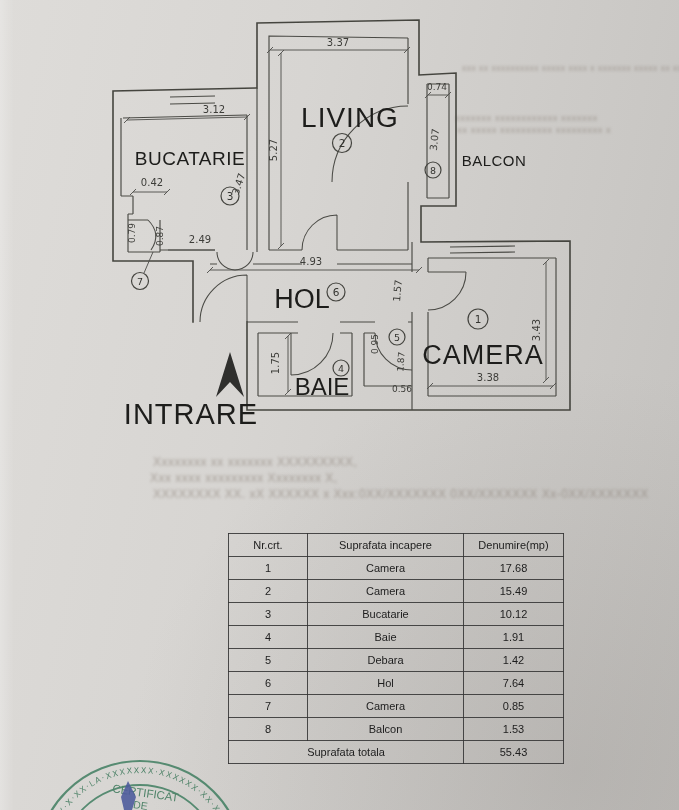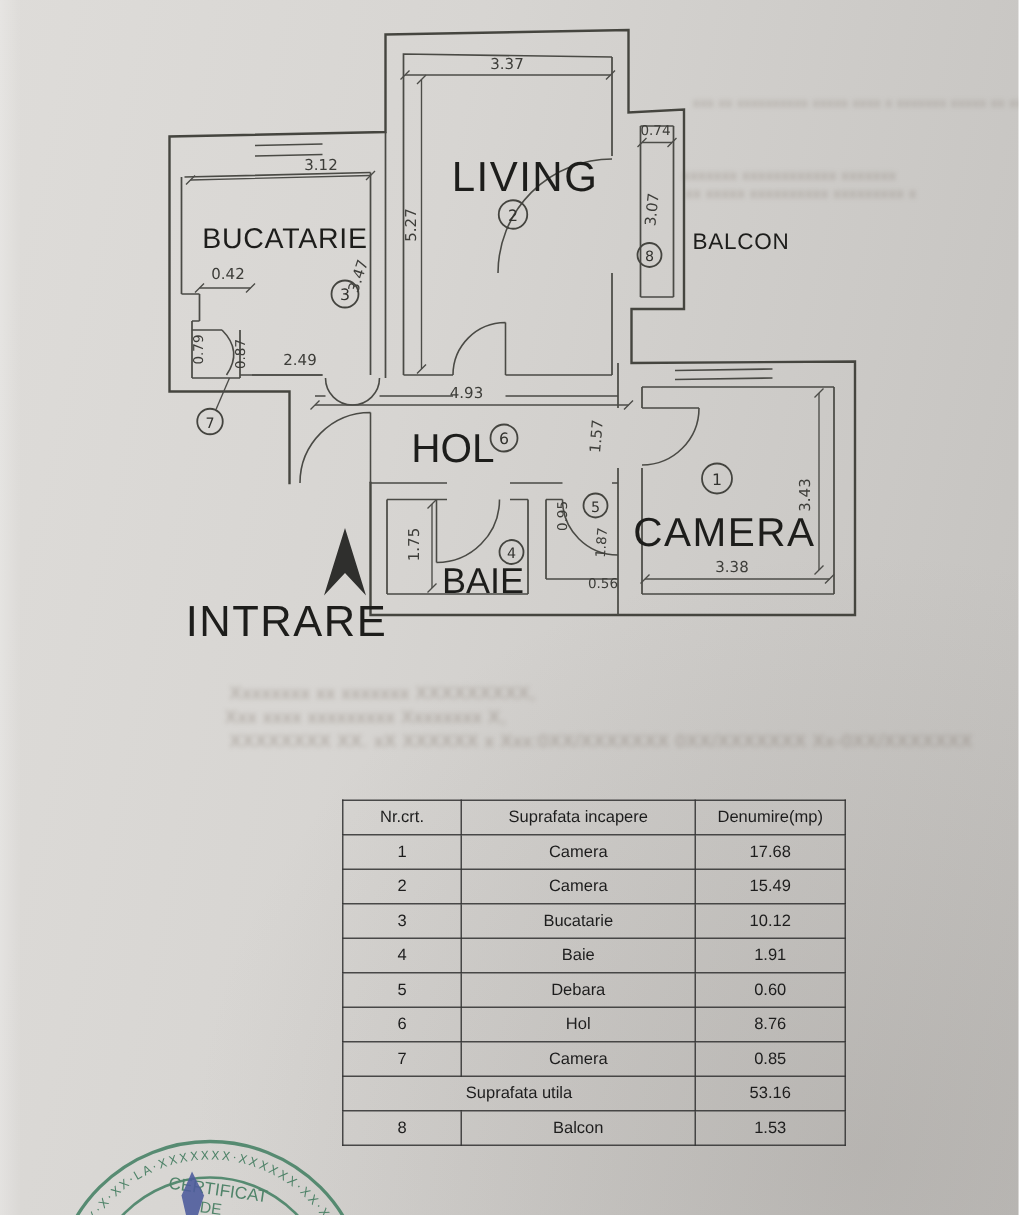--- a/index.html
+++ b/index.html
@@ -198,35 +198,35 @@
         <td>10.12</td>
     </tr>
     <tr>
       <td>4</td>
         <td>Baie</td>
         <td>1.91</td>
     </tr>
     <tr>
       <td>5</td>
         <td>Debara</td>
-        <td>0.60</td>
+        <td>1.42</td>
     </tr>
     <tr>
       <td>6</td>
         <td>Hol</td>
-        <td>8.76</td>
+        <td>7.64</td>
     </tr>
     <tr>
       <td>7</td>
         <td>Camera</td>
         <td>0.85</td>
     </tr>
     <tr>
-      <td colspan="2">Suprafata utila</td>
-        <td>53.16</td>
-    </tr>
-    <tr>
       <td>8</td>
         <td>Balcon</td>
         <td>1.53</td>
     </tr>
+    <tr>
+      <td colspan="2">Suprafata totala</td>
+        <td>55.43</td>
+    </tr>
   </tbody>
 </table>
 
 </body></html>

